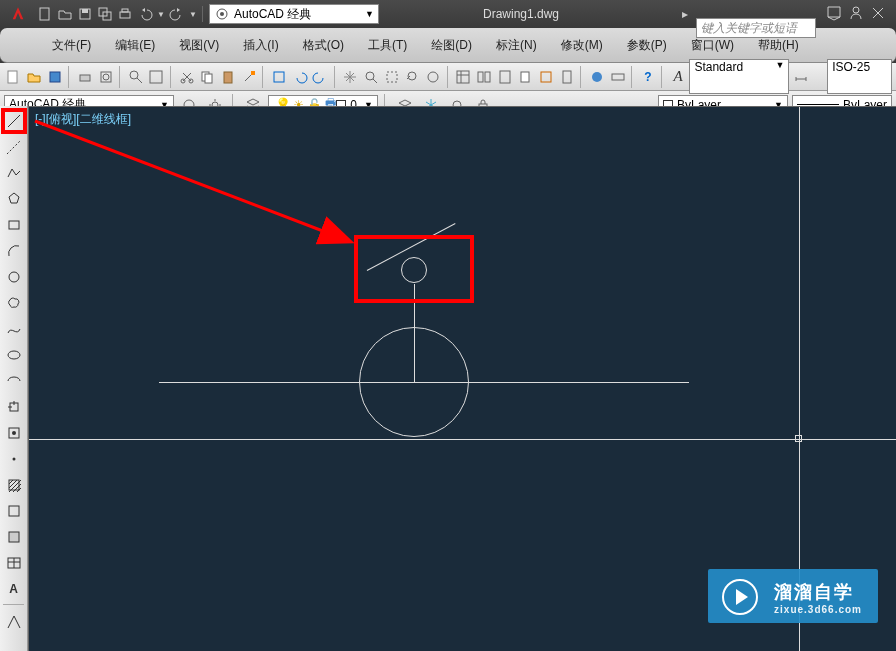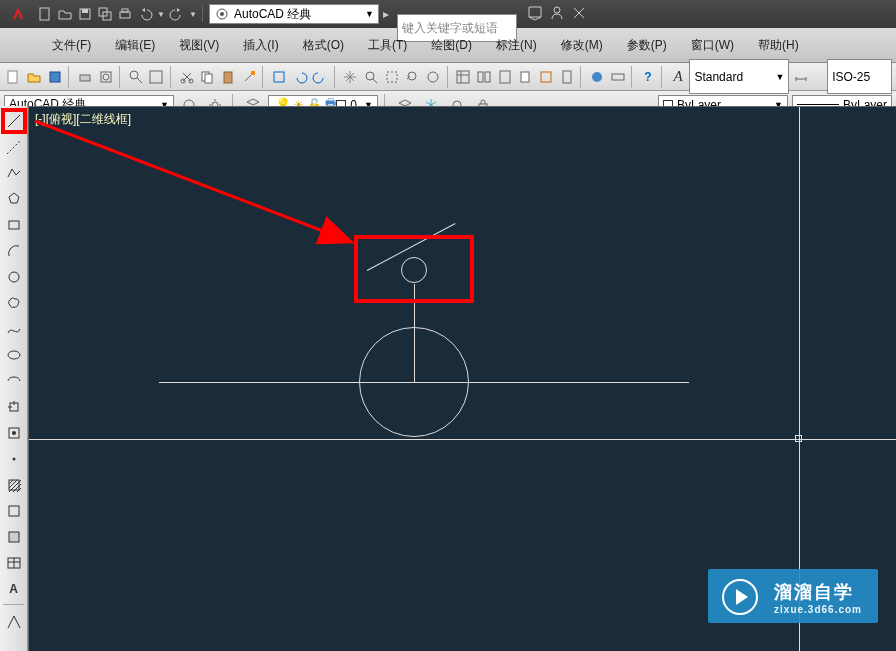--- a/index.html
+++ b/index.html
@@ -34,32 +34,33 @@
 }
 .qat-sep { width: 1px; height: 16px; background: #666; margin: 0 2px; }
 .workspace-dd {
   height: 20px; background: #fff; border: 1px solid #888;
   display: flex; align-items: center; padding: 0 4px;
   min-width: 170px; color: #000;
 }
 .workspace-dd .dd-arrow { margin-left: auto; font-size: 9px; }
 .title-text { flex: 1; text-align: left; padding-left: 100px; color: #ddd; }
 .search-box {
-  height: 28px; width: 120px; background: #fff; border: 1px solid #888;
-  color: #888; padding: 0 4px; display: flex; align-items: center;  margin-top: 28px;
+  height: 20px; width: 120px; background: #fff; border: 1px solid #888;
+  color: #888; padding: 0 4px; display: flex; align-items: center; font-style: italic; margin-top: 28px;
 }
 .title-icons { display: flex; gap: 6px; color: #ccc; padding: 0 6px; }
 
 
 .menubar {
   height: 14px;
   background: linear-gradient(#dcdcdc, #c5c5c5);
   display: flex; align-items: stretch; gap: 0;
   padding: 17px 40px;
   border-bottom: 1px solid #888;
+  border-radius: 7px;
 }
 .menu-item {
   padding: 0 12px; color: #222;
   display: flex; align-items: center; cursor: pointer;
 }
 
 
 .toolbar-row {
   height: 28px;
   background: linear-gradient(#f0f0f0, #d8d8d8);
@@ -70,21 +71,21 @@
 .tb-btn {
   width: 22px; height: 22px;
   display: flex; align-items: center; justify-content: center;
   cursor: pointer; color: #444;
   border: 1px solid transparent;
 }
 .tb-sep { width: 4px; height: 22px; border-left: 1px solid #aaa; margin: 0 2px; }
 
 .style-dd {
   height: 35px; min-width: 100px; background: #fff; border: 1px solid #888;
-  display: flex; align-items: center; padding: 0 4px; color: #000;
+  display: flex; align-items: flex-start; padding: 0 4px; color: #000;
 }
 .style-dd.wide { min-width: 65px; margin-left: 15px; }
 .style-dd .dd-arrow { margin-left: auto; font-size: 9px; }
 
 .prop-row {
   height: 28px;
   background: linear-gradient(#f0f0f0, #d8d8d8);
   border-bottom: 1px solid #999;
   display: flex; align-items: center;
   padding: 0 4px; gap: 4px;
@@ -127,21 +128,21 @@
   border-top: 1px solid #666;
   border-left: 1px solid #666;
 }
 .canvas {
   position: absolute; inset: 0;
   background: #1a2b3a;
   overflow: hidden;
 }
 .viewport-label {
   position: absolute; top: 4px; left: 6px;
-  color: #fef9c3; font-size: 12px;
+  color: #7dd3fc; font-size: 12px;
 }
 .crosshair-h {
   position: absolute; left: 0; right: 0; height: 1px;
   background: #ddd; top: 332px;
 }
 .crosshair-v {
   position: absolute; top: 0; bottom: 0; width: 1px;
   background: #ddd; left: 770px;
 }
 .crosshair-box {
@@ -283,20 +284,21 @@
     <span class="qat-sep"></span>
   </div>
   <div class="workspace-dd">
     <svg class="ico" viewBox="0 0 16 16" style="margin-right:4px;">
         <circle cx="8" cy="8" r="5" fill="none" stroke="#555"></circle>
         <circle cx="8" cy="8" r="2" fill="#555"></circle>
       </svg>
     <span>AutoCAD 经典</span>
     <span class="dd-arrow">▼</span>
   </div>
+  <div class="title-text">Drawing1.dwg</div>
   <span style="color:#ccc;margin-right:4px;">▸</span>
   <div class="search-box">
     <span>键入关键字或短语</span>
   </div>
   <div class="title-icons">
     <span><svg class="ico" viewBox="0 0 16 16">
           <path d="M2 2h12v10H2z M2 12l6 3 6-3" fill="none" stroke="#ccc"></path>
         </svg></span>
     <span><svg class="ico" viewBox="0 0 16 16">
           <circle cx="8" cy="5" r="3" fill="none" stroke="#ccc"></circle>

